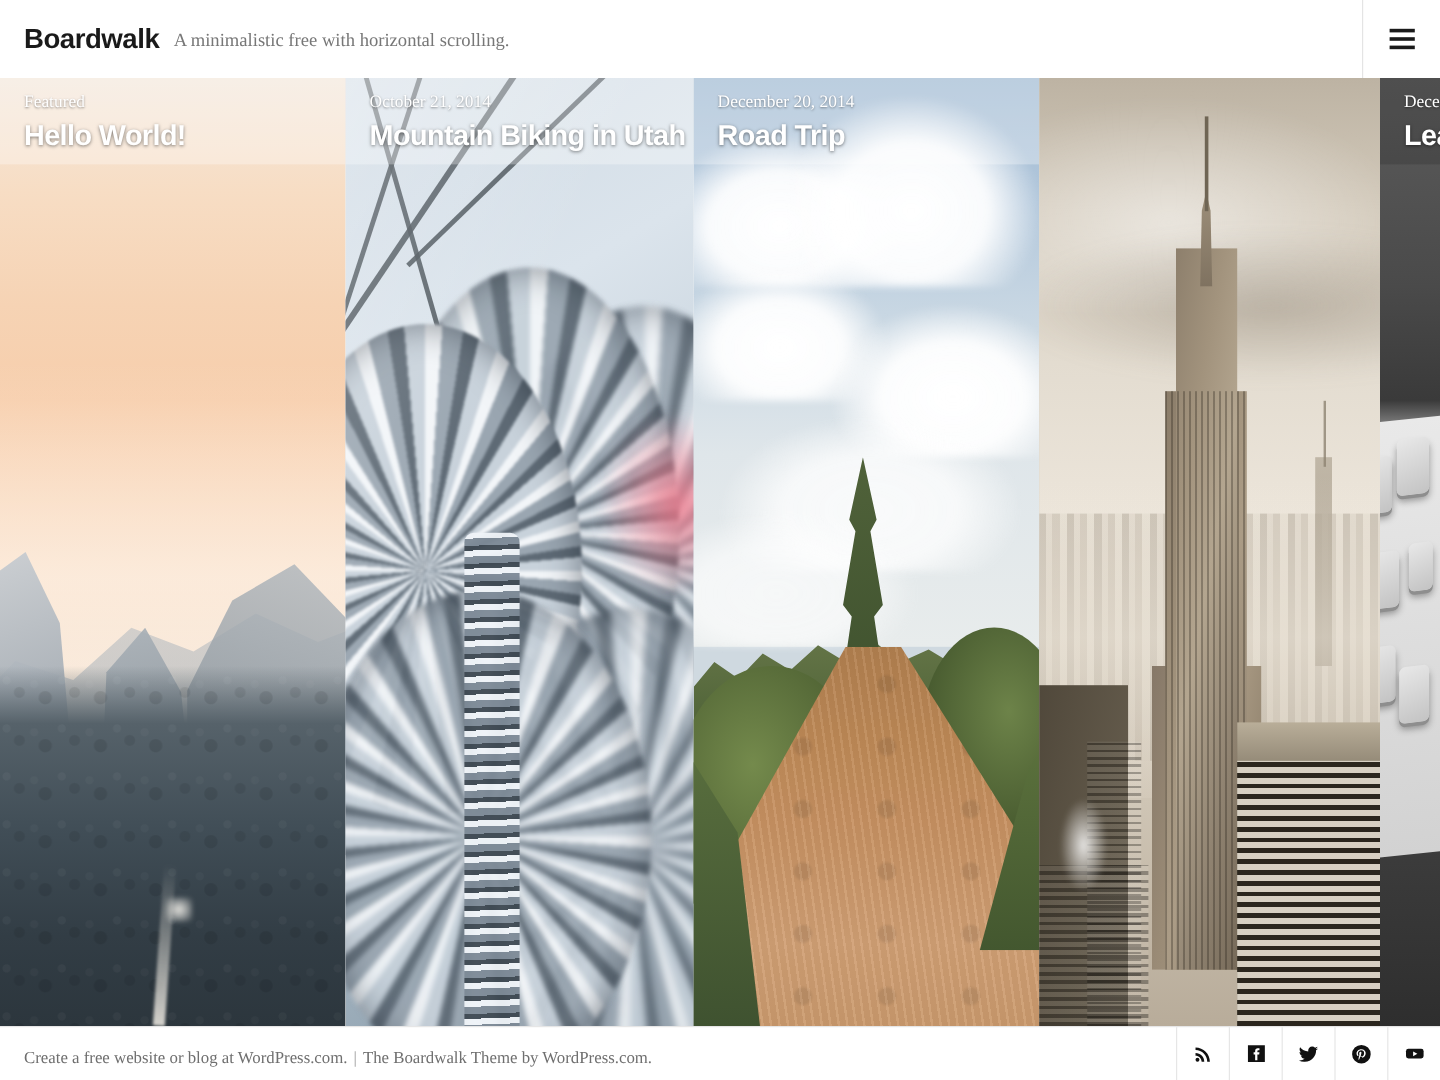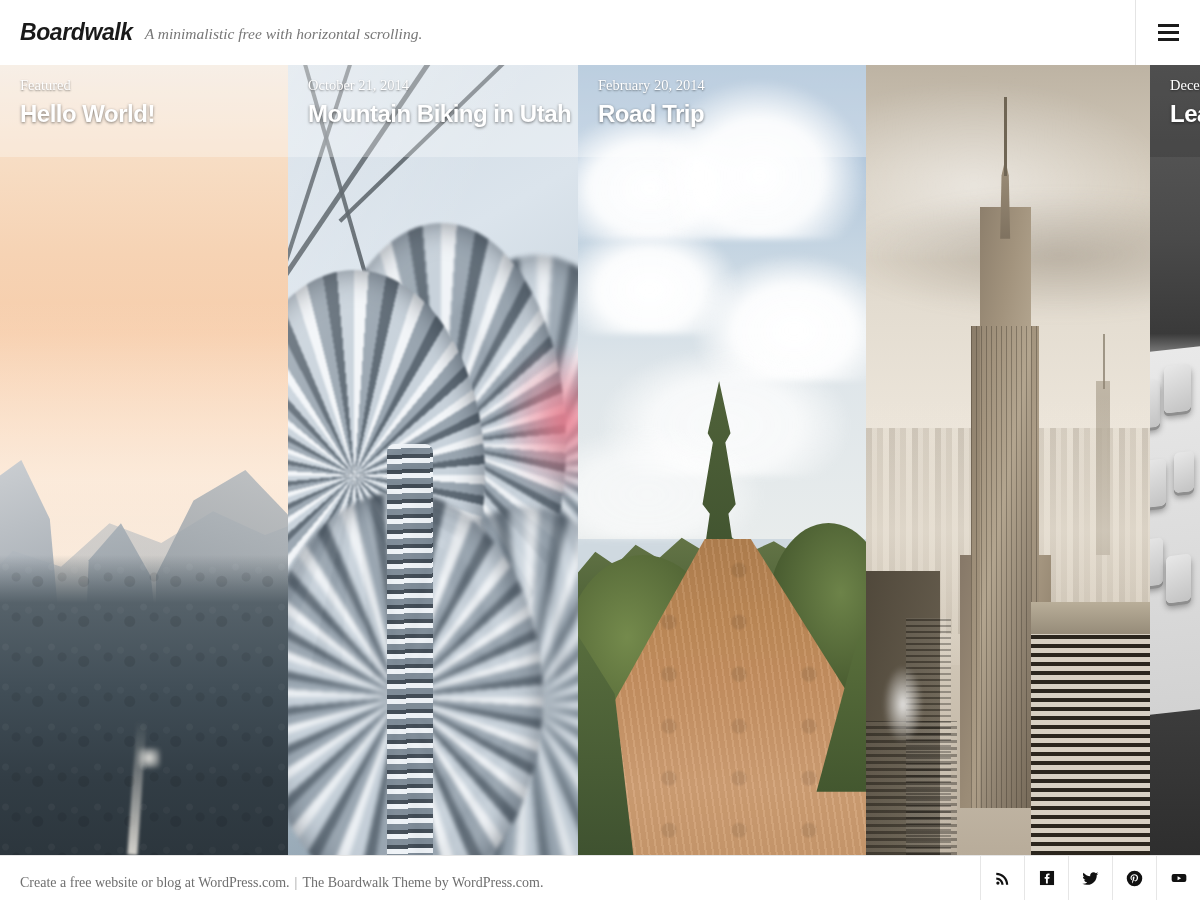--- a/index.html
+++ b/index.html
@@ -31,21 +31,20 @@
   }
 
   .site-branding {
     position: absolute;
     left: 20px;
     top: 0;
     height: 65px;
     display: flex;
     align-items: center;
     gap: 12px;
-    font-style: italic;
   }
 
   .site-title {
     font-family: "Liberation Sans", sans-serif;
     font-weight: bold;
     font-size: 23px;
     letter-spacing: -0.4px;
     color: #1a1a1a;
     line-height: 1;
     white-space: nowrap;
@@ -115,21 +114,21 @@
     inset: 0;
     width: 100%;
     height: 100%;
   }
 
   .post-overlay {
     position: absolute;
     top: 0;
     left: 0;
     right: 0;
-    height: 92px;
+    height: 72px;
     background: rgba(255,255,255,0.30);
     padding: 12px 20px 0 20px;
     z-index: 5;
   }
   .post-overlay.dark { background: rgba(20,20,20,0.18); }
 
   .post-date {
     font-family: "Liberation Serif", serif;
     font-size: 14.5px;
     color: #ffffff;
@@ -574,21 +573,21 @@
         <div class="treeline"></div>
         <div class="bigtree"></div>
         <div class="shrub-l"></div>
         <div class="shrub-r"></div>
         <div class="dirt"></div>
         <div class="dirt-tex"></div>
         <div class="grass-edge-l"></div>
         <div class="grass-edge-r"></div>
       </div>
       <div class="post-overlay">
-        <div class="post-date">February 20, 2014</div>
+        <div class="post-date">December 20, 2014</div>
         <h2 class="post-title">Road Trip</h2>
       </div>
     </article>
 
     <article class="post-col" style="width:284px">
       <div class="art art-nyc">
         <div class="sky"></div>
         <div class="cloudband"></div>
         <div class="cloudband2"></div>
         <div class="farcity"></div>

